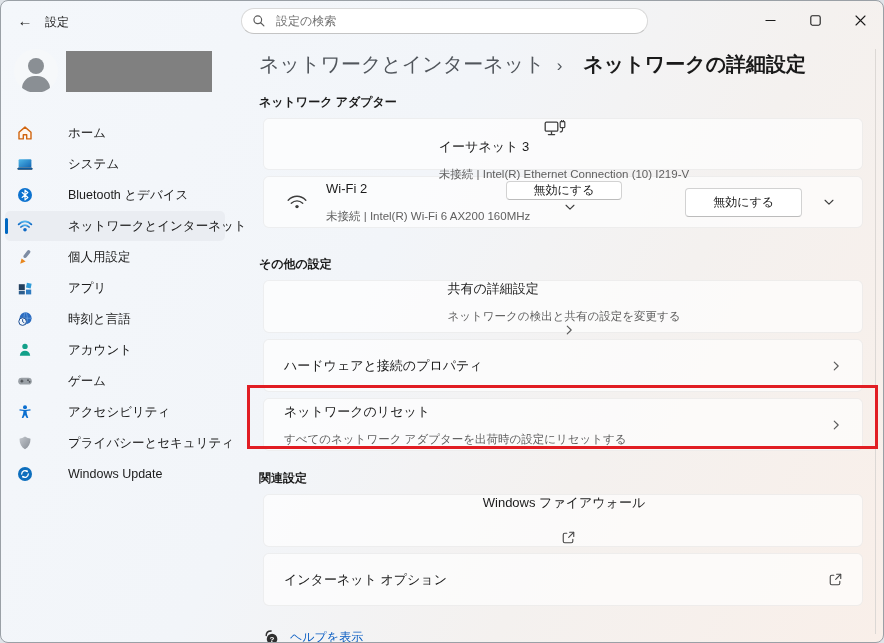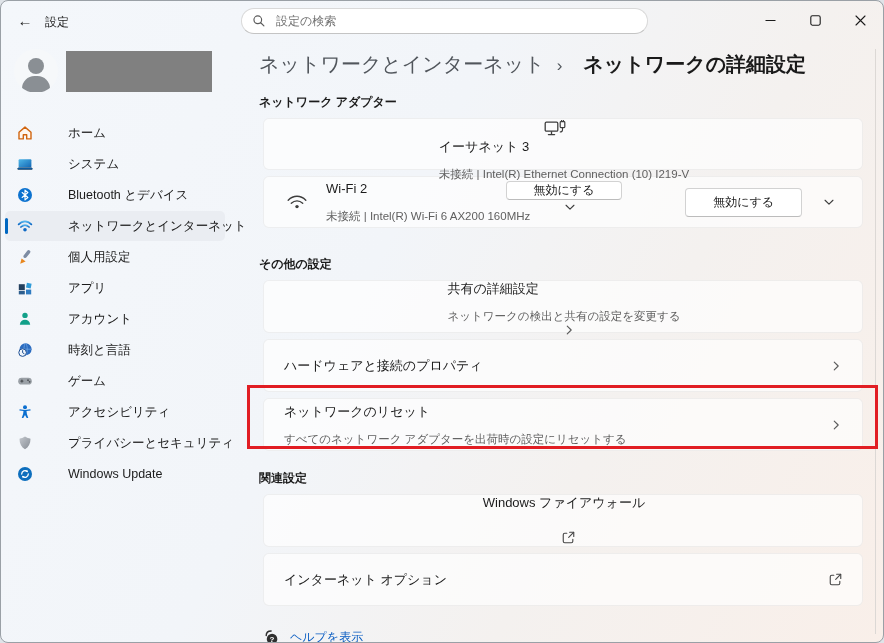--- a/index.html
+++ b/index.html
@@ -175,37 +175,37 @@
               <rect x="9.4" y="3.2" width="4.8" height="4.8" transform="rotate(12 11.8 5.6)" fill="#2f9bd8"></rect>
               <rect x="9" y="9.6" width="5.2" height="4.8" fill="#2f7bc0"></rect>
             </svg>
         </span>
         <span class="nav-label">アプリ</span>
       </div>
 
       <div class="nav-item">
         <span class="nav-icon">
           <svg width="16" height="16" viewBox="0 0 16 16">
-              <circle cx="8" cy="4.4" r="2.7" fill="#12a089"></circle>
-              <path d="M2.8 13.8 C3.2 10.4 5.2 8.7 8 8.7 C10.8 8.7 12.8 10.4 13.2 13.8 Z" fill="#12a089"></path>
-            </svg>
-        </span>
-        <span class="nav-label">アカウント</span>
-      </div>
-
-      <div class="nav-item">
-        <span class="nav-icon">
-          <svg width="16" height="16" viewBox="0 0 16 16">
               <circle cx="8.6" cy="7.2" r="6" fill="#2a6bc0"></circle>
               <path d="M3 7.2 H14.2 M8.6 1.2 C10.8 3 10.8 11.4 8.6 13.2 M8.6 1.2 C6.4 3 6.4 11.4 8.6 13.2" stroke="#6ea4e0" stroke-width="0.8" fill="none"></path>
               <circle cx="5.6" cy="10.6" r="3.8" fill="#eef4fb" stroke="#1d4f93" stroke-width="1"></circle>
               <path d="M5.6 8.6 V10.7 L7.1 11.7" stroke="#1d4f93" stroke-width="1" fill="none" stroke-linecap="round"></path>
             </svg>
         </span>
         <span class="nav-label">時刻と言語</span>
+      </div>
+
+      <div class="nav-item">
+        <span class="nav-icon">
+          <svg width="16" height="16" viewBox="0 0 16 16">
+              <circle cx="8" cy="4.4" r="2.7" fill="#12a089"></circle>
+              <path d="M2.8 13.8 C3.2 10.4 5.2 8.7 8 8.7 C10.8 8.7 12.8 10.4 13.2 13.8 Z" fill="#12a089"></path>
+            </svg>
+        </span>
+        <span class="nav-label">アカウント</span>
       </div>
 
       <div class="nav-item">
         <span class="nav-icon">
           <svg width="16" height="16" viewBox="0 0 16 16">
               <rect x="1.2" y="4.8" width="13.6" height="6.8" rx="3.4" fill="#9aa0a6"></rect>
               <rect x="3.4" y="7.4" width="3" height="1.4" rx="0.4" fill="#4e5257"></rect>
               <rect x="4.2" y="6.6" width="1.4" height="3" rx="0.4" fill="#4e5257"></rect>
               <circle cx="11" cy="7.2" r="0.9" fill="#4e5257"></circle>
               <circle cx="12.6" cy="8.8" r="0.9" fill="#4e5257"></circle>

